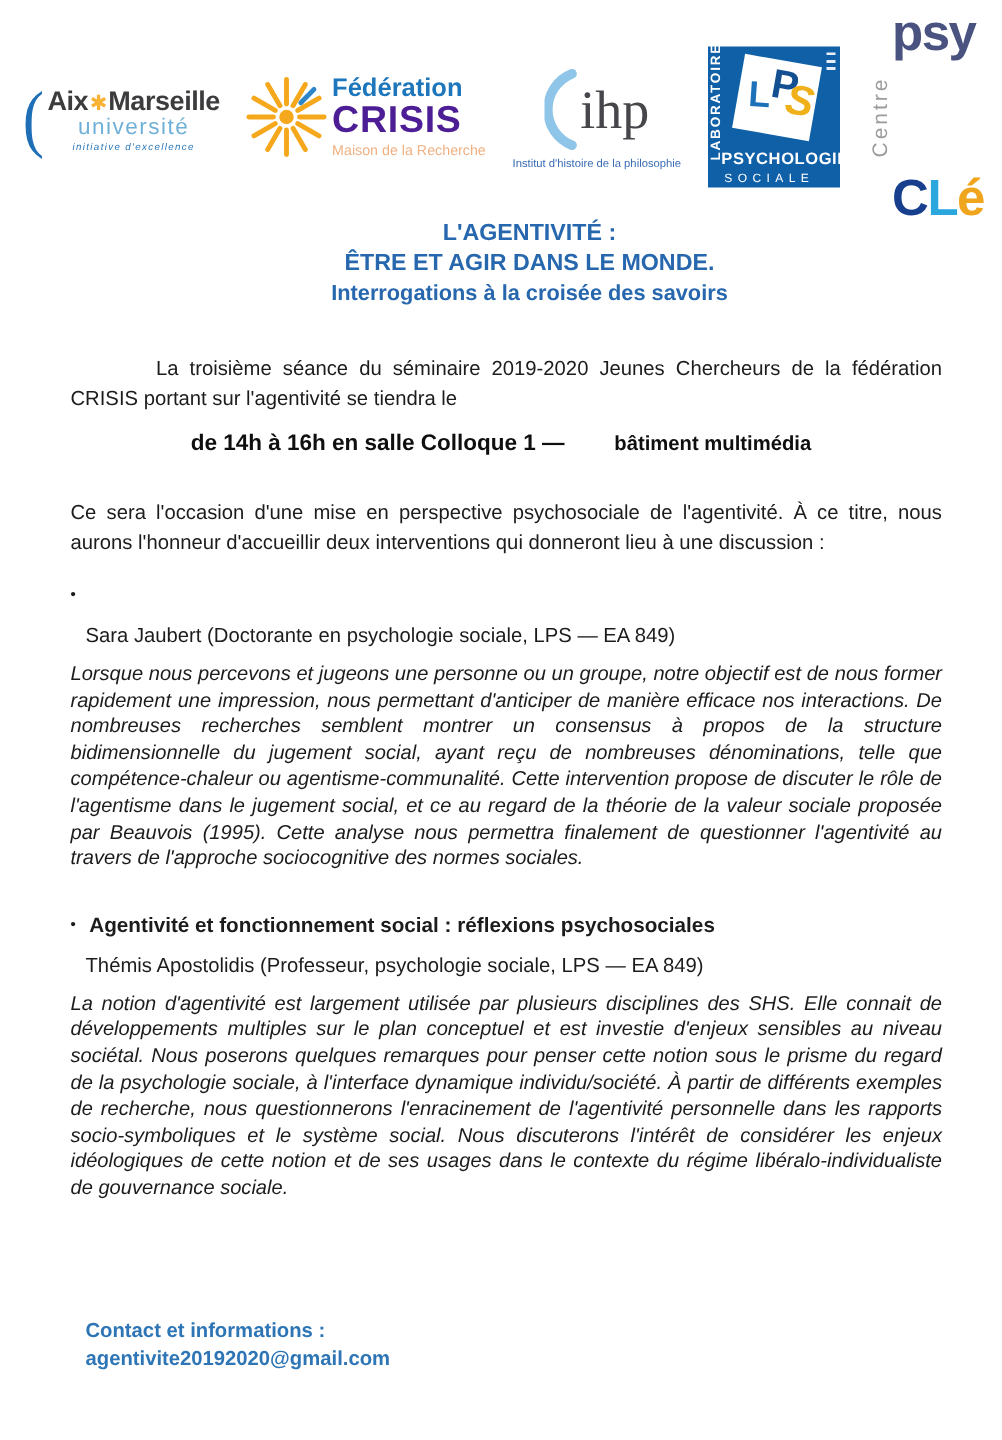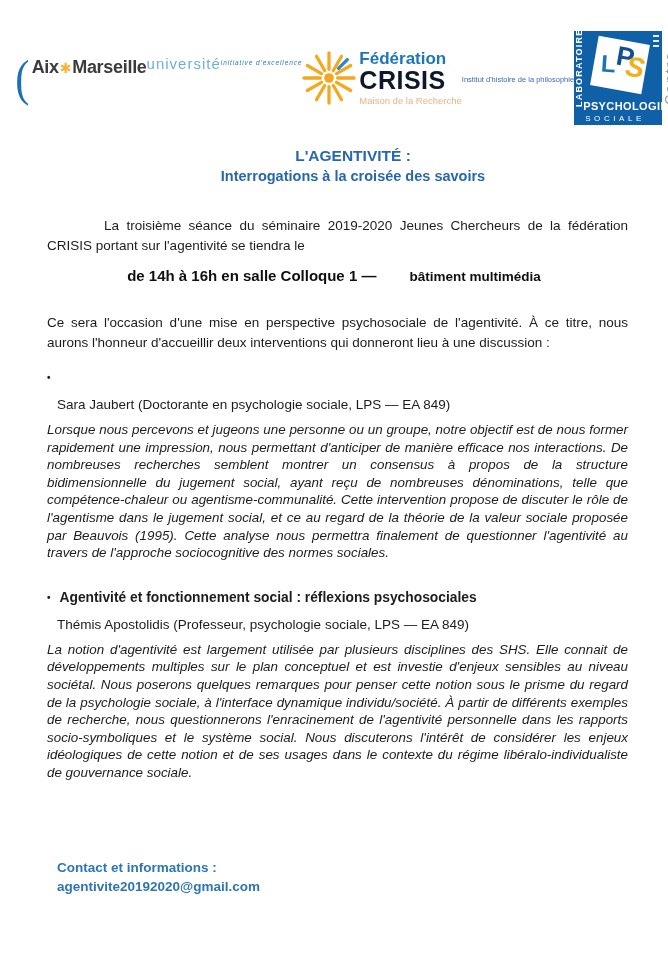--- a/index.html
+++ b/index.html
@@ -9,30 +9,30 @@
     overflow:hidden;
   }
   
   .logos{display:flex;align-items:center;justify-content:space-between;
          padding:30px 12px 0 14px;height:96px;}
   .logo{display:flex;flex:none;}
   
   .amu{align-items:flex-start;}
   .amu-paren{color:#1f6fb6;font-size:50px;line-height:58px;font-family:"Liberation Serif",serif;
              transform:scaleX(.85);}
-  .amu-text{display:flex;flex-direction:row;margin-left:1px;margin-top:8px;}
+  .amu-text{display:flex;flex-direction:column;align-items:center;margin-left:1px;margin-top:8px;}
   .amu-line1{font-size:18px;font-weight:bold;color:#3c3c3e;letter-spacing:-.3px;white-space:nowrap;}
   .amu-star{color:#f9b233;font-size:14px;font-weight:normal;padding:0 1px;}
   .amu-line2{font-size:15px;color:#6fb0d8;margin-top:-2px;letter-spacing:1px;}
   .amu-line3{font-size:6.5px;font-style:italic;color:#2a78ba;letter-spacing:.9px;margin-top:2px;}
   
   .crisis{align-items:center;}
   .crisis-text{display:flex;flex-direction:column;line-height:1;margin-left:3px;}
   .crisis-l1{color:#1d76bb;font-weight:bold;font-size:17px;}
-  .crisis-l2{color:#0f172a;font-weight:bold;font-size:25px;letter-spacing:.5px;margin-top:1px;}
+  .crisis-l2{color:#4c1d95;font-weight:bold;font-size:25px;letter-spacing:.5px;margin-top:1px;}
   .crisis-l3{color:#efb183;font-size:9.5px;margin-top:3px;}
   
   .ihp{flex-direction:column;align-items:center;}
   .ihp-top{display:flex;align-items:center;}
   .ihp-name{font-family:"Liberation Serif",serif;color:#47474b;font-size:36px;line-height:52px;margin-left:2px;}
   .ihp-sub{color:#3a6cb4;font-size:7.5px;margin-top:2px;white-space:nowrap;}
   
   .lps{width:88px;height:94px;background:#1060a8;position:relative;}
   .lps-vertical{position:absolute;left:0;top:2px;color:#fff;font-weight:bold;font-size:9px;
                 writing-mode:vertical-rl;transform:rotate(180deg);letter-spacing:1.2px;height:74px;text-align:center;}
@@ -111,20 +111,26 @@
         <line x1="37.9" y1="18.1" x2="47" y2="8.9" stroke="#2e86c8" stroke-width="3.4" stroke-linecap="round"></line>
       </svg>
       <span class="crisis-text">
         <span class="crisis-l1">Fédération</span>
         <span class="crisis-l2">CRISIS</span>
         <span class="crisis-l3">Maison de la Recherche</span>
       </span>
     </div>
 
     <div class="logo ihp">
+      <span class="ihp-top">
+        <svg width="22" height="58" viewBox="0 0 24 60">
+          <path d="M20 4 A 28 28 0 0 0 20 56" stroke="#8fc5e9" stroke-width="7" fill="none" stroke-linecap="round"></path>
+        </svg>
+        <span class="ihp-name">ihp</span>
+      </span>
       <span class="ihp-sub">Institut d'histoire de la philosophie</span>
     </div>
 
     <div class="logo lps">
       <span class="lps-vertical">LABORATOIRE</span>
       <span class="lps-mark"></span>
       <span class="lps-card">
         <span class="lps-L">L</span>
         <span class="lps-P">P</span>
         <span class="lps-S">S</span>
@@ -138,20 +144,21 @@
       <span class="psycle-col">
         <span class="psycle-psy">psy</span>
         <span class="psycle-cle"><span class="psycle-c">C</span><span class="psycle-l">L</span><span class="psycle-e">é</span></span>
       </span>
     </div>
 
   </div>
 
   <div class="title">
     <div class="title-l1">L'AGENTIVITÉ :</div>
+    <div class="title-l2">ÊTRE ET AGIR DANS LE MONDE.</div>
     <div class="title-l3">Interrogations à la croisée des savoirs</div>
   </div>
 
   <p class="intro">La troisième séance du séminaire 2019-2020 Jeunes Chercheurs de la fédération CRISIS portant sur l'agentivité se tiendra le</p>
 
   <div class="event">
     <div class="event-line2"><span>de 14h à 16h en salle Colloque 1 — </span><span class="event-building">bâtiment multimédia</span></div>
   </div>
 
   <p class="lead">Ce sera l'occasion d'une mise en perspective psychosociale de l'agentivité. À ce titre, nous aurons l'honneur d'accueillir deux interventions qui donneront lieu à une discussion :</p>

